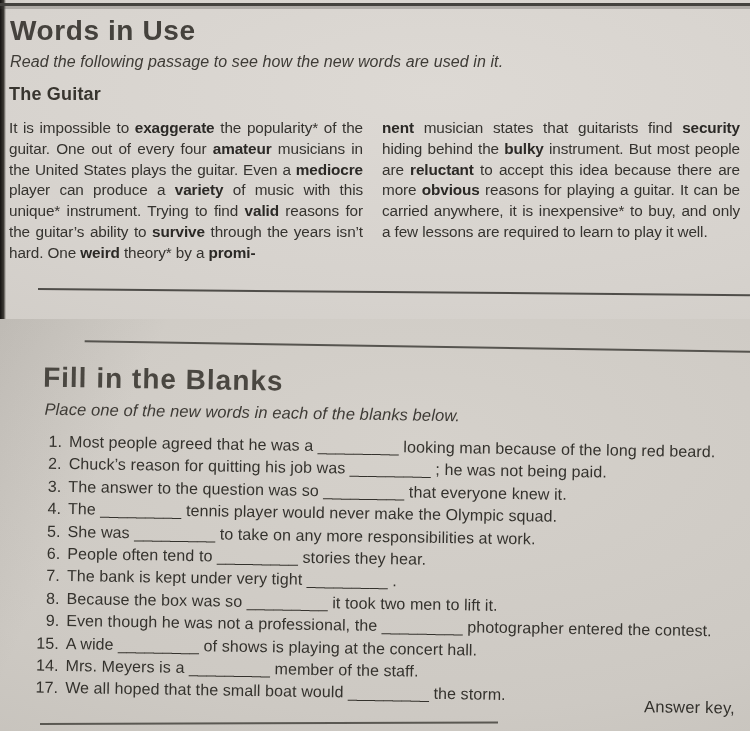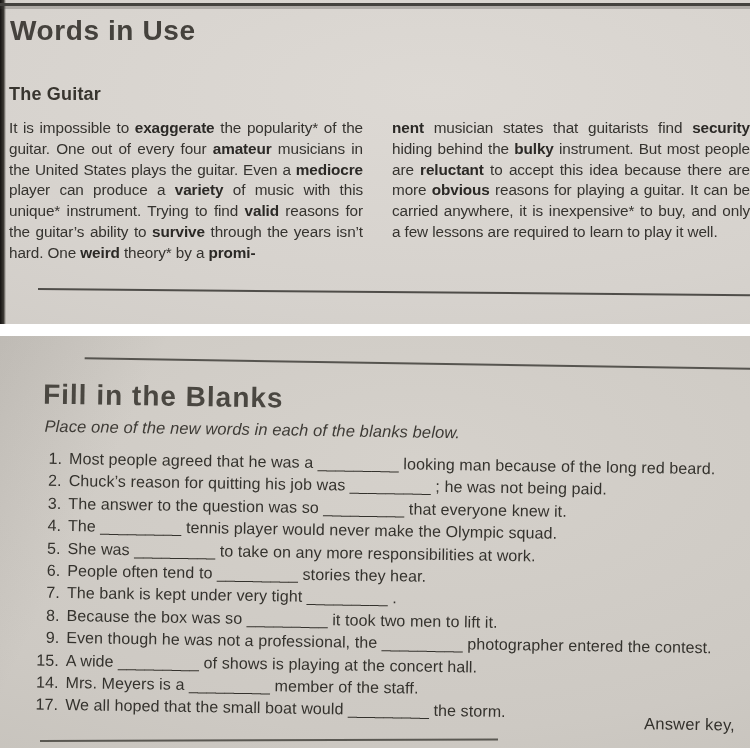--- a/index.html
+++ b/index.html
@@ -6,21 +6,21 @@
   .stage{
     position:relative;width:750px;height:750px;overflow:hidden;background:#ffffff;
     font-family:"Liberation Sans",sans-serif;
   }
   .photo{position:absolute;left:0;width:750px;overflow:hidden;}
   .photo1{
     top:0;height:324px;
     background:radial-gradient(140% 130% at 58% 28%, #ddd9d4 0%, #d6d2cd 50%, #cbc7c1 100%);
   }
   .photo2{
-    top:336px;height:412px;
+    top:319px;height:412px;
     background:
       linear-gradient(115deg, rgba(120,116,110,0.18) 0%, rgba(120,116,110,0) 18%),
       radial-gradient(135% 120% at 55% 30%, #d5d1cb 0%, #cdc9c3 55%, #bfbbb4 100%);
   }
   .edge-left{
     position:absolute;left:0;top:0;width:6px;height:100%;
     background:linear-gradient(90deg,#141210 0%, #3c3934 60%, rgba(60,57,52,0) 100%);
   }
   .topline{
     position:absolute;top:3px;left:0;width:100%;height:3px;background:#44423e;
@@ -33,21 +33,21 @@
   .h-words{left:10px;top:15px;}
   .sub{
     position:absolute;margin:0;font-style:italic;color:#3e3b36;
     font-size:16px;letter-spacing:0.1px;
   }
   .sub1{left:10px;top:53px;}
   .h-passage{
     position:absolute;margin:0;left:9px;top:84px;
     font-size:18px;font-weight:bold;color:#38352f;letter-spacing:0.2px;
   }
-  .cols{position:absolute;left:9px;top:118px;display:flex;gap:29px;}
+  .cols{position:absolute;left:9px;top:118px;display:flex;gap:19px;}
   .col{
     width:354px;margin:0;text-align:justify;
     font-size:15.3px;line-height:20.8px;color:#35332f;letter-spacing:-0.1px;
   }
   .col2{width:358px;}
   .col .b{font-weight:bold;color:#2b2926;}
   .divider1{
     position:absolute;left:38px;top:288px;width:712px;height:2px;background:#4f4d49;
     transform:rotate(0.5deg);transform-origin:left center;
   }
@@ -75,20 +75,21 @@
 </style>
 </head>
 <body>
 
 <div class="stage">
 
   <section class="photo photo1">
     <div class="edge-left"></div>
     <div class="topline"></div>
     <h1 class="h-main h-words">Words in Use</h1>
+    <p class="sub sub1">Read the following passage to see how the new words are used in it.</p>
     <h2 class="h-passage">The Guitar</h2>
     <div class="cols">
       <p class="col"><span>It is impossible to </span><span class="b">exaggerate</span><span> the popularity* of the guitar. One out of every four </span><span class="b">amateur</span><span> musicians in the United States plays the guitar. Even a </span><span class="b">mediocre</span><span> player can produce a </span><span class="b">variety</span><span> of music with this unique* instrument. Trying to find </span><span class="b">valid</span><span> reasons for the guitar’s ability to </span><span class="b">survive</span><span> through the years isn’t hard. One </span><span class="b">weird</span><span> theory* by a </span><span class="b">promi-</span></p>
       <p class="col col2"><span class="b">nent</span><span> musician states that guitarists find </span><span class="b">security</span><span> hiding behind the </span><span class="b">bulky</span><span> instrument. But most people are </span><span class="b">reluctant</span><span> to accept this idea because there are more </span><span class="b">obvious</span><span> reasons for playing a guitar. It can be carried anywhere, it is inexpensive* to buy, and only a few lessons are required to learn to play it well.</span></p>
     </div>
     <div class="divider1"></div>
   </section>
 
   <section class="photo photo2">
     <div class="rot">

